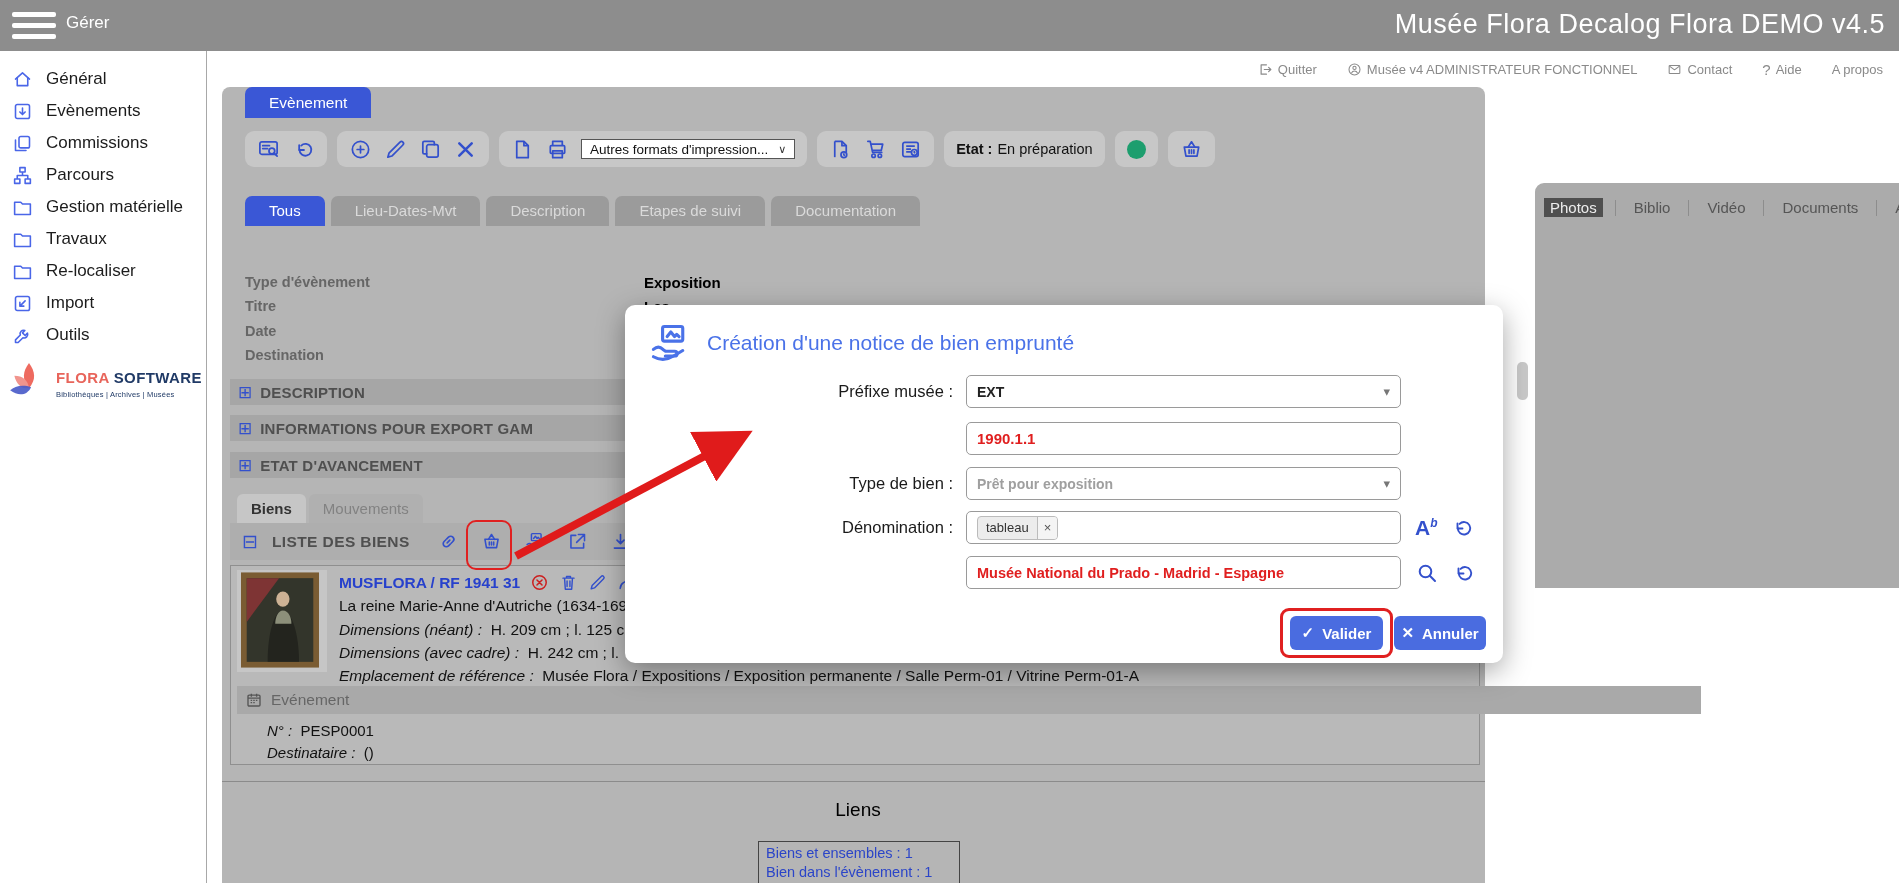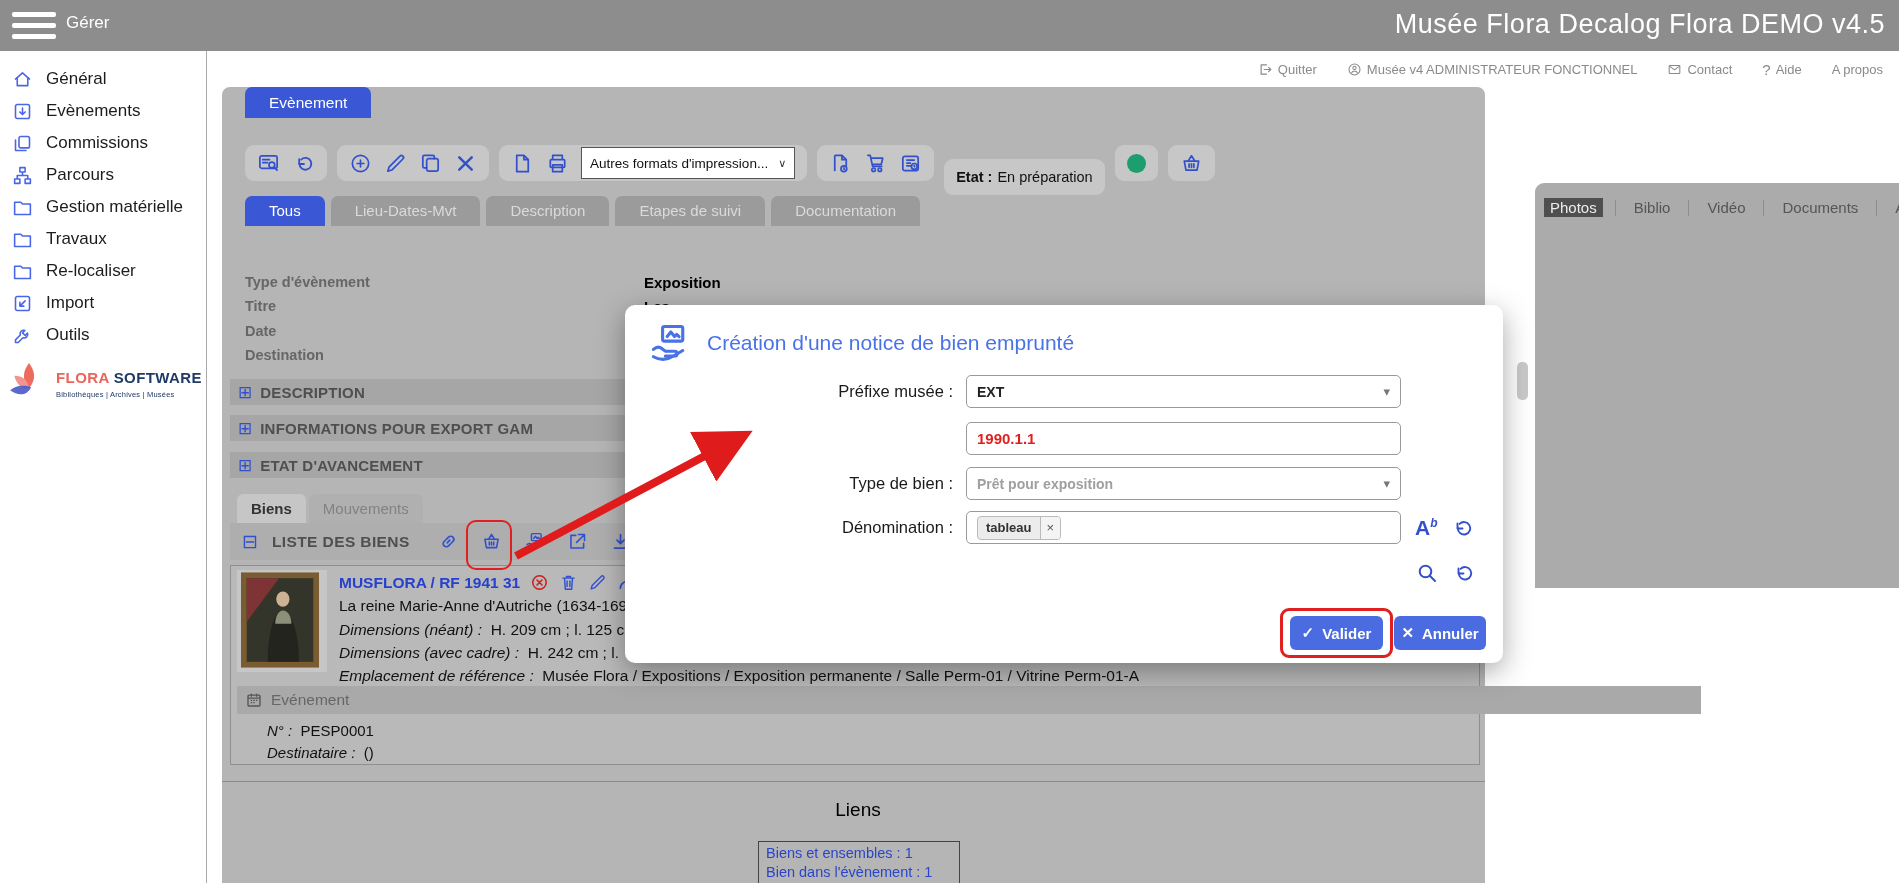--- a/index.html
+++ b/index.html
@@ -32,23 +32,23 @@
   .logo-text .b1 { color:#e8655b; }
   .logo-text .b2 { color:#203a66; }
   .logo-text .tagline { font-size:7.5px; color:#203a66; margin-top:3px; letter-spacing:.2px; }
 
   
   .content { position:absolute; left:222px; top:87px; width:1263px; height:796px; background:#b5b5b5; border-radius:8px 8px 0 0; }
   .record-tab { position:absolute; left:23px; top:0; height:31px; padding:0 24px; background:#3a57d6; color:#fff; font-size:15.5px; line-height:31px; border-radius:7px 7px 0 0; cursor:pointer; }
   .toolbar { position:absolute; left:23px; top:44px; display:flex; gap:10px; align-items:center; }
   .pill { background:#c7c7c7; border-radius:9px; height:36px; display:flex; align-items:center; gap:12px; padding:0 12px; }
   .pill svg { width:23px; height:23px; color:#3350cc; cursor:pointer; }
-  .print-select { height:32px; background:#fff; border:1px solid #555; display:flex; align-items:center; gap:10px; padding:0 8px; font-size:13.5px; color:#111; cursor:pointer; }
+  .print-select { height:20px; background:#fff; border:1px solid #555; display:flex; align-items:center; gap:10px; padding:0 8px; font-size:13.5px; color:#111; cursor:pointer; }
   .print-select .caret { font-size:11px; color:#333; }
-  .etat-pill { font-size:14.5px; color:#111;margin-top:28px; }
+  .etat-pill { font-size:14.5px; color:#111; }
   .etat-pill b { margin-right:5px; }
   .green-dot { width:19px; height:19px; border-radius:50%; background:#1d9e6e; }
 
   .rec-tabs { position:absolute; left:23px; top:109px; display:flex; gap:6px; }
   .rtab { height:30px; line-height:30px; padding:0 24px; border-radius:7px 7px 0 0; background:#9b9b9b; color:#dadada; font-size:15px; cursor:pointer; white-space:nowrap; }
   .rtab.active { background:#3a57d6; color:#fff; }
 
   .sec-header { position:absolute; left:15px; width:1243px; height:24px; background:#a6a6a6; color:#4f4f4f; font-weight:bold; font-size:15px; line-height:24px; padding-left:8px; letter-spacing:.3px; }
   .id-row { position:absolute; left:23px; width:1220px; height:22px; font-size:15px; }
   .id-row .lab { position:absolute; left:0; font-weight:bold; color:#666; font-size:14.5px; }
@@ -103,21 +103,21 @@
   .modal-head svg { width:44px; height:44px; color:#4a72e8; }
   .modal-title { color:#4a72e8; font-size:21px; }
   .mrow { position:absolute; left:0; width:100%; height:33px; }
   .mrow .mlab { position:absolute; left:0; width:328px; text-align:right; font-size:16.5px; color:#1a1a1a; line-height:33px; }
   .mfield { position:absolute; left:341px; width:435px; height:33px; border:1.5px solid #9a9a9a; border-radius:5px; background:#fff; display:flex; align-items:center; padding:0 10px; cursor:text; }
   .mfield .caret { margin-left:auto; color:#777; font-size:13px; }
   .v-ext { font-weight:bold; font-size:14px; color:#222; }
   .v-red { font-weight:bold; font-size:15px; color:#e01f1f; }
   .v-ph { font-weight:600; font-size:14px; color:#9f9f9f; }
   .chip { display:inline-flex; align-items:center; background:#ececec; border:1px solid #bbb; border-radius:4px; overflow:hidden; height:24px; }
-  .chip .ct { font-weight:bold; font-size:13px; color:#333; padding:0 8px; }
+  .chip .ct { font-weight:normal; font-size:13px; color:#333; padding:0 8px; }
   .chip .cx { border-left:1px solid #bbb; padding:0 6px; font-size:13px; color:#555; cursor:pointer; background:#f4f4f4; height:100%; display:flex; align-items:center; }
   .f-icons { position:absolute; left:790px; display:flex; gap:12px; align-items:center; height:33px; }
   .f-icons svg { width:24px; height:24px; color:#3350cc; cursor:pointer; }
   .ab-ico { color:#3350cc; font-weight:bold; font-size:21px; cursor:pointer; line-height:1; }
   .ab-ico sup { font-size:12px; font-style:italic; }
   .mbtns { position:absolute; top:311px; left:0; width:100%; height:36px; }
   .mbtn { position:absolute; height:34px; border-radius:6px; background:#4a6ce0; color:#fff; font-weight:bold; font-size:15px; display:flex; align-items:center; justify-content:center; gap:8px; cursor:pointer; border:none; }
   .btn-valider { left:665px; width:93px; }
   .btn-annuler { left:769px; width:92px; }
   .valider-annot { position:absolute; left:655px; top:303px; width:113px; height:50px; border:3px solid #e02020; border-radius:9px; z-index:60; pointer-events:none; }
@@ -624,20 +624,23 @@
       </div>
       <div class="f-icons">
         <span class="ab-ico"><span>A</span><sup>b</sup></span>
         <svg>
             <use href="#sym-undo"></use>
           </svg>
       </div>
     </div>
 
     <div class="mrow" style="top:251px">
+      <div class="mfield">
+        <span class="v-red" style="font-size:14.5px">Musée National du Prado - Madrid - Espagne</span>
+      </div>
       <div class="f-icons">
         <svg>
             <use href="#sym-search"></use>
           </svg>
         <svg>
             <use href="#sym-undo"></use>
           </svg>
       </div>
     </div>
 

